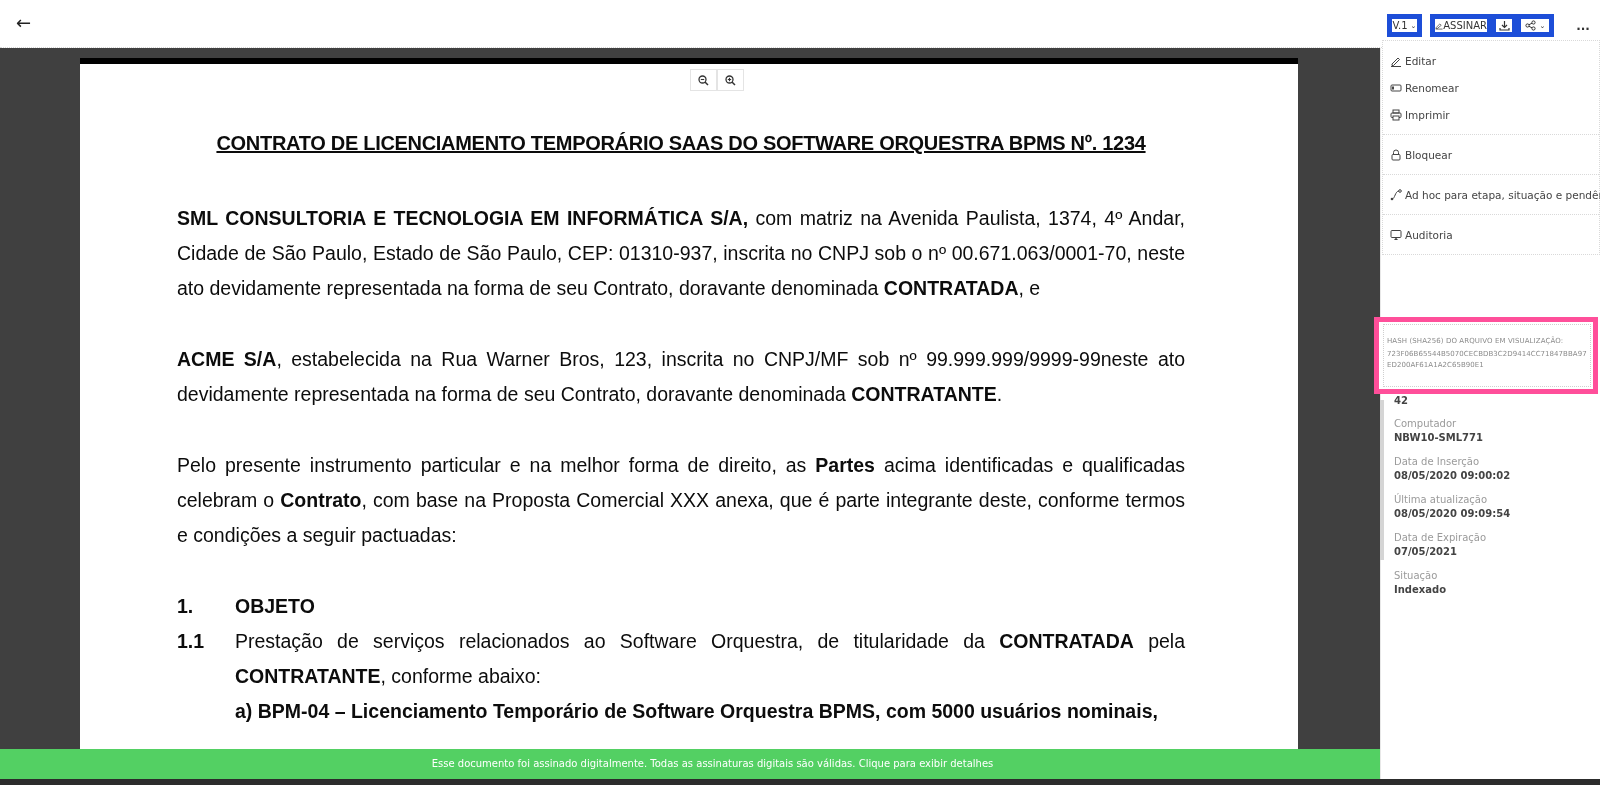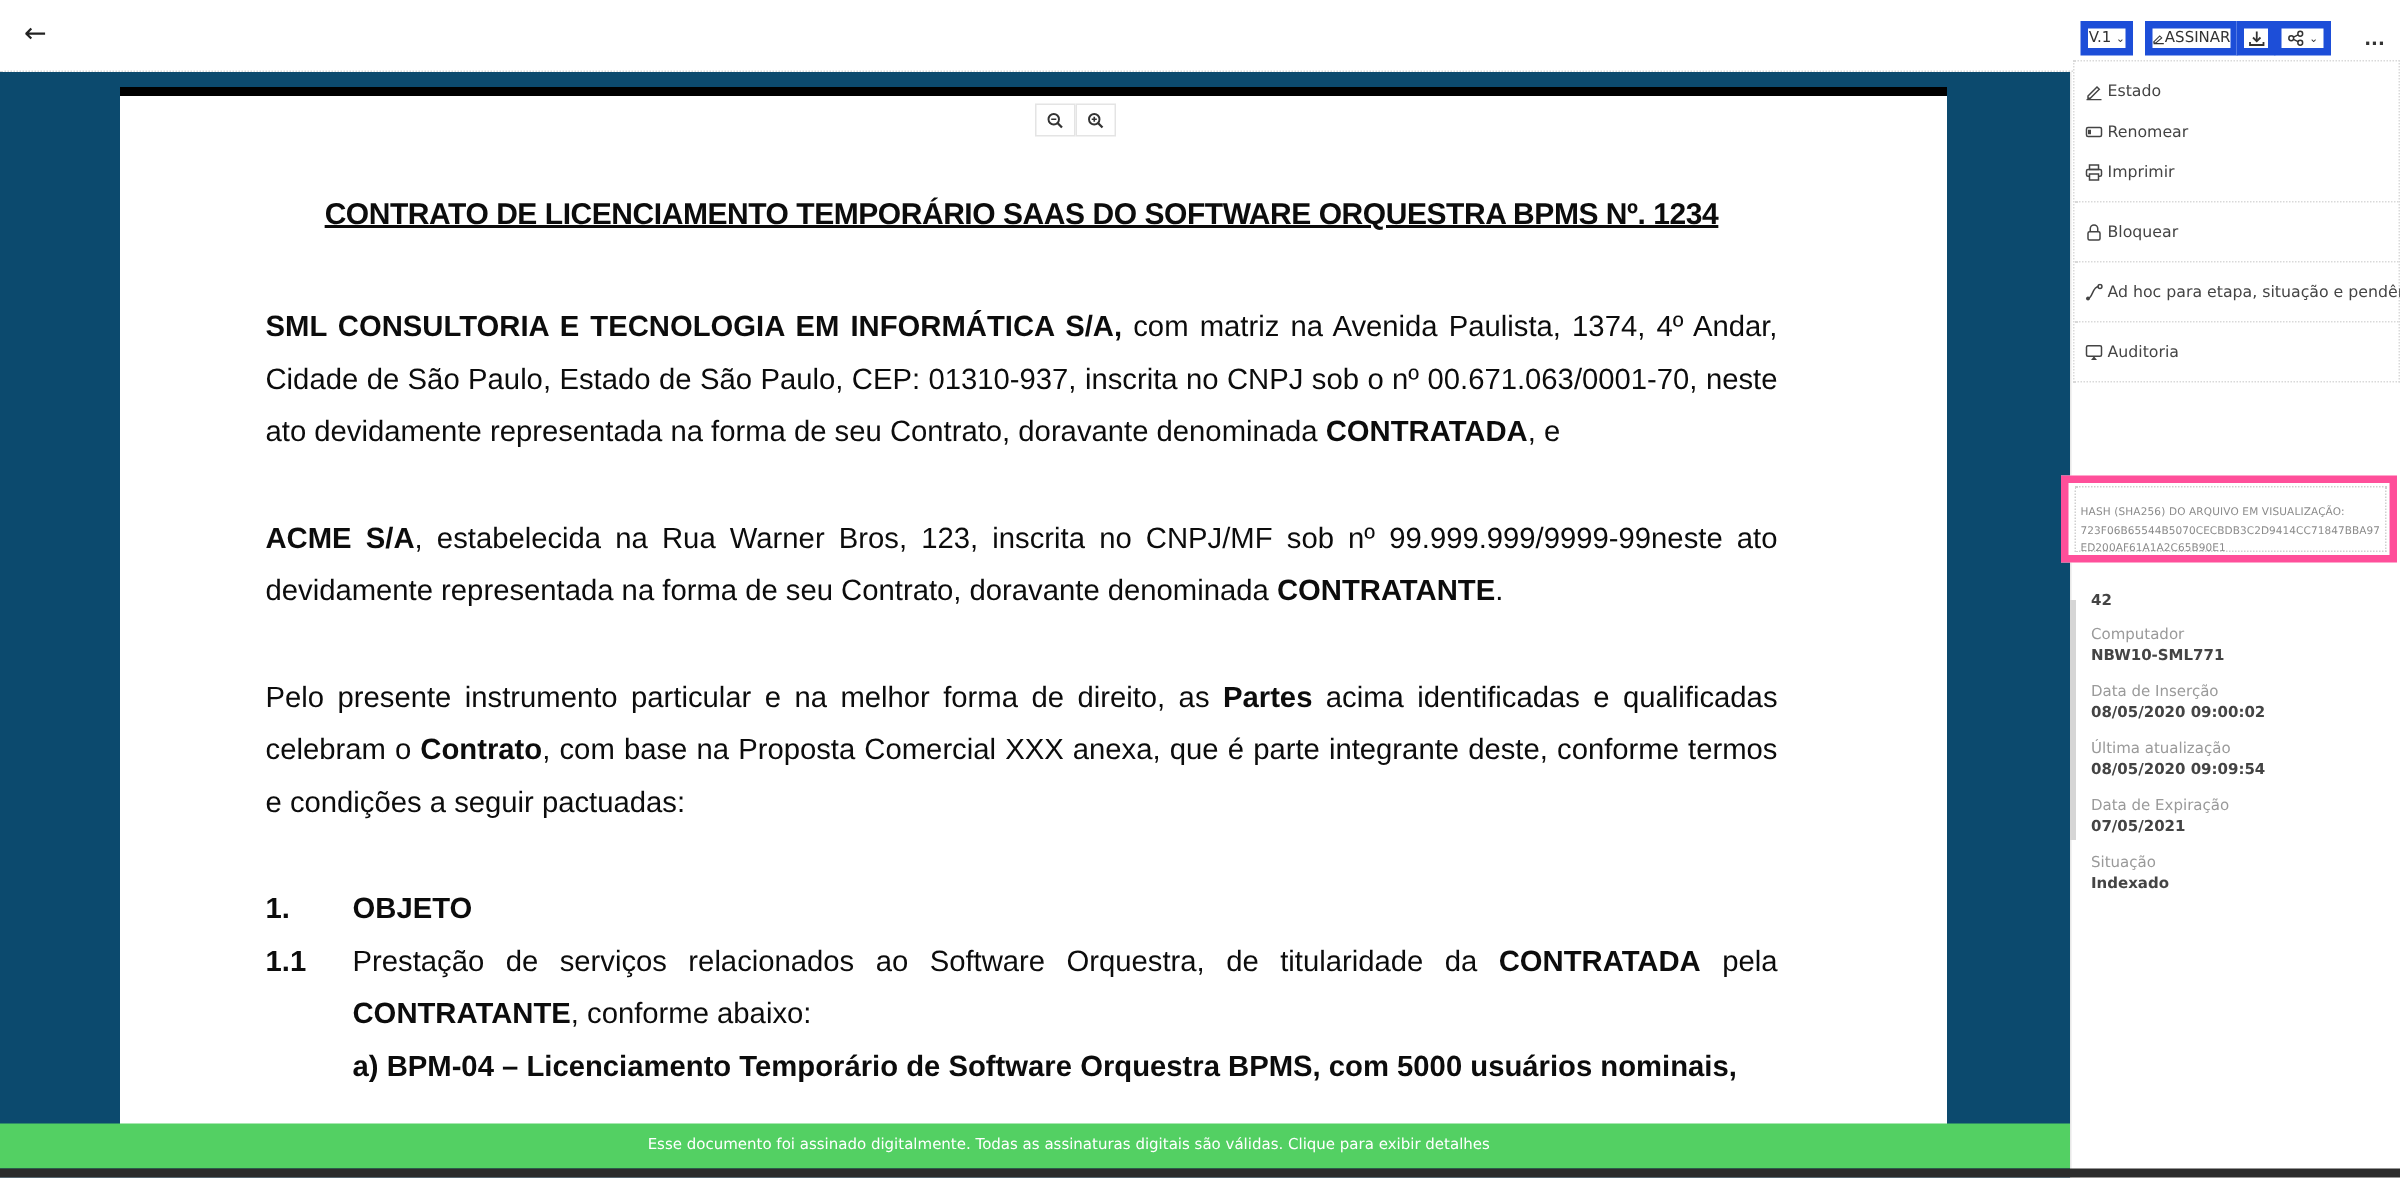--- a/index.html
+++ b/index.html
@@ -6,40 +6,40 @@
   html, body { width: 1600px; height: 785px; overflow: hidden; background: #ffffff; font-family: "Liberation Sans", sans-serif; }
 
   
   .header { position: absolute; left: 0; top: 0; width: 1600px; height: 48px; background: #fff; border-bottom: 1px dotted #d8d8d8; }
   .back { position: absolute; left: 16px; top: 12px; font-size: 18px; color: #222; cursor: pointer; font-family: "DejaVu Sans", sans-serif; }
   .title { position: absolute; left: 40px; top: 14px; font-size: 18px; color: #1f1f1f; font-family: "DejaVu Sans", sans-serif; letter-spacing: -0.2px; }
   .tbtn { position: absolute; top: 0; height: 23px; border: 5px solid #1d4ed8; background: #fff; font-size: 10px; color: #333; display: flex; align-items: center; justify-content: center; font-family: "DejaVu Sans", sans-serif; cursor: pointer; }
   .tbtn svg { display: block; }
 
   
-  .viewer { position: absolute; left: 0; top: 48px; width: 1380px; height: 737px; background: #0c4a6e; }
+  .viewer { position: absolute; left: 0; top: 48px; width: 1380px; height: 737px; background: #404040; }
   .page { position: absolute; left: 80px; top: 10px; width: 1218px; height: 700px; background: #fff; border-top: 6px solid #000; overflow: hidden; }
   .zoombar { position: absolute; left: 610px; top: 5px; display: flex; }
   .zbtn { width: 27px; height: 22px; border: 1px solid #e4e4e4; background: #fff; display: flex; align-items: center; justify-content: center; cursor: pointer; }
 
   .doc { position: absolute; left: 97px; top: 68px; width: 1008px; font-family: "Liberation Sans", sans-serif; color: #0c0c0c; font-size: 19.5px; }
   .doc-title { text-align: center; font-weight: bold; font-size: 20px; text-decoration: underline; letter-spacing: -0.3px; position: absolute; left: 0; width: 1008px; top: 0; }
   .para { position: absolute; left: 0; width: 1008px; line-height: 35px; text-align: justify; }
   .b { font-weight: bold; }
   .num { position: absolute; left: 0; font-weight: bold; }
   .indent { position: absolute; left: 58px; width: 950px; line-height: 35px; text-align: justify; }
 
   
   .panel { position: absolute; left: 1380px; top: 48px; width: 220px; height: 737px; background: #fff; border-left: 1px solid #e8e8e8; }
   .menu { position: absolute; left: 1382px; top: 40px; width: 218px; background: #fff; border: 1px dotted #d9d9d9; z-index: 5; padding-bottom: 0; }
   .mgroup { border-bottom: 1px dotted #d9d9d9; padding: 6px 0; }
   .mitem { height: 27px; display: flex; align-items: center; padding-left: 7px; font-size: 10.5px; color: #444; font-family: "DejaVu Sans", sans-serif; cursor: pointer; white-space: nowrap; }
   .mitem svg { width: 12px; height: 12px; margin-right: 3px; flex: none; }
 
-  .hashbox { position: absolute; left: 1374px; top: 317px; width: 224px; height: 58px; border: 5px solid #ff4f9a; z-index: 6; background: #fff; }
+  .hashbox { position: absolute; left: 1374px; top: 317px; width: 224px; height: 77px; border: 5px solid #ff4f9a; z-index: 6; background: #fff; }
   .hashinner { position: absolute; left: 4px; top: 2px; right: 2px; bottom: 2px; border: 1px dotted #cfcfcf; padding: 12px 0 0 3px; font-family: "DejaVu Sans", sans-serif; }
   .hashlabel { font-size: 7px; color: #8a8a8a; letter-spacing: 0.1px; }
   .hashval { font-size: 7px; color: #8a8a8a; line-height: 11px; margin-top: 4px; word-break: break-all; letter-spacing: 0.05px; }
 
   .meta { position: absolute; left: 1394px; font-family: "DejaVu Sans", sans-serif; }
   .meta-label { font-size: 10px; color: #9a9a9a; }
   .meta-value { font-size: 10px; color: #444; font-weight: bold; margin-top: 3px; }
   .scrollbar { position: absolute; left: 1380px; top: 400px; width: 4px; height: 160px; background: #d5d5d5; }
 
   
@@ -142,21 +142,21 @@
 <div class="panel"></div>
 <div class="scrollbar"></div>
 
 <div class="menu">
   <div class="mgroup">
     <div class="mitem">
       <svg viewBox="0 0 12 12">
           <path d="M2 9 L8 3 L9.5 4.5 L3.5 10.5 L2 10.5 Z" fill="none" stroke="#444"></path>
           <line x1="1" y1="11.5" x2="11" y2="11.5" stroke="#444"></line>
         </svg>
-      <span>Estado</span>
+      <span>Editar</span>
     </div>
     <div class="mitem">
       <svg viewBox="0 0 12 12">
           <rect x="1" y="3" width="10" height="6" rx="1" fill="none" stroke="#444"></rect>
           <rect x="2" y="4.5" width="2" height="3" fill="#444"></rect>
         </svg>
       <span>Renomear</span>
     </div>
     <div class="mitem">
       <svg viewBox="0 0 12 12">

